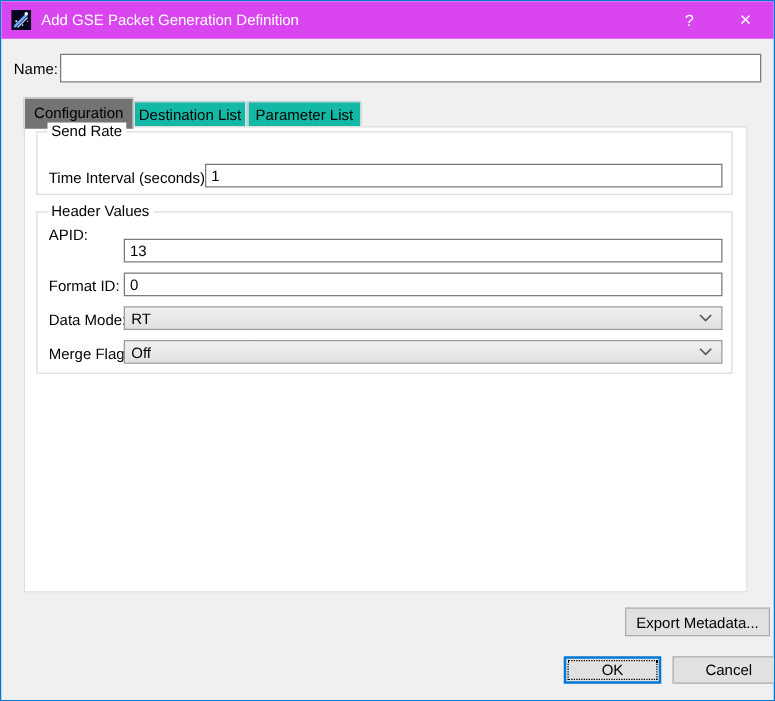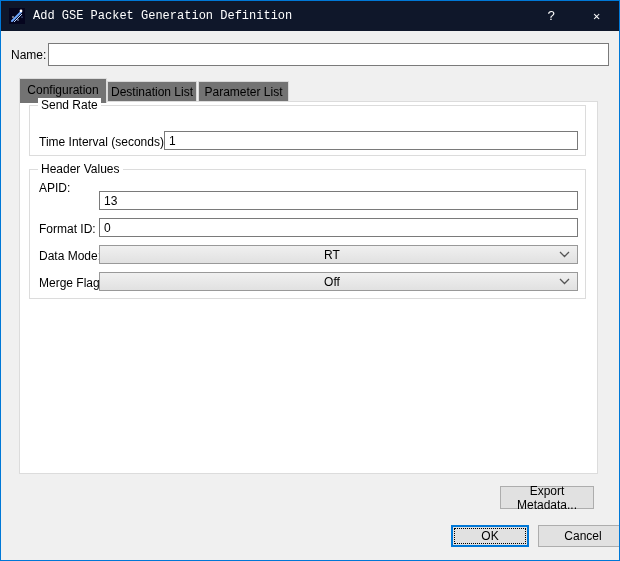--- a/index.html
+++ b/index.html
@@ -9,22 +9,22 @@
   .window {
     position: relative; width: 620px; height: 561px;
     background: #f0f0f0;
     border: 1px solid #0078d7;
     overflow: hidden;
   }
 
   
   .titlebar {
     position: absolute; left: 0; top: 0; width: 100%; height: 30px;
-    background: #0f172a;
-    display: flex; align-items: center; font-family: Liberation Mono, monospace;
+    background: #d946ef;
+    display: flex; align-items: center;
   }
   .titlebar .app-icon { width: 16px; height: 16px; margin-left: 8px; flex: 0 0 auto; }
   .titlebar .title {
     color: #ffffff; font-size: 12px; margin-left: 8px;
     white-space: nowrap; flex: 1 1 auto;
   }
   .cap-btn {
     width: 45px; height: 30px; flex: 0 0 auto;
     display: flex; align-items: center; justify-content: center;
     color: #ffffff; font-size: 13px; cursor: default; user-select: none;
@@ -37,21 +37,21 @@
     position: absolute; left: 47px; top: 42px; width: 561px; height: 23px;
     background: #ffffff; border: 1px solid #7a7a7a;
     font-family: "Liberation Sans", sans-serif; font-size: 12px;
     padding: 0 4px; outline: none;
   }
 
   
   .tab {
     position: absolute; text-align: center;
     border: 1px solid #d9d9d9; border-bottom: none;
-    background: #737373; line-height: 20px; height: 21px;
+    background: #14b8a6; line-height: 20px; height: 21px;
     white-space: nowrap;
   }
   .tab.active {
     top: 77px; left: 18px; width: 88px; height: 25px;
     background: #737373; line-height: 23px; z-index: 3;
     border: 1px solid #dcdcdc; border-bottom: none;
   }
   .tab.t2 { top: 80px; left: 106px; width: 90px; z-index: 1; }
   .tab.t3 { top: 80px; left: 197px; width: 91px; z-index: 1; }
 
@@ -79,21 +79,21 @@
     font-family: "Liberation Sans", sans-serif; font-size: 12px;
     padding: 0 4px; outline: none; height: 19px;
   }
   .combo {
     position: absolute; z-index: 4; height: 19px;
     background: linear-gradient(#f0f0f0, #e1e1e1);
     border: 1px solid #999999;
     display: flex; align-items: center;
     padding: 0 5px; cursor: default;
   }
-  .combo .combo-value { flex: 1 1 auto; text-align: center; }
+  .combo .combo-value { flex: 1 1 auto; }
   .combo .chevron { flex: 0 0 auto; width: 11px; height: 7px; margin-right: 2px; }
 
   
   .lbl-time     { left: 38px;  top: 134px; }
   .inp-time     { left: 163px; top: 130px; width: 414px; }
   .lbl-apid     { left: 38px;  top: 180px; text-align: center; }
   .inp-apid     { left: 98px;  top: 190px; width: 479px; }
   .lbl-format   { left: 38px;  top: 221px; }
   .inp-format   { left: 98px;  top: 217px; width: 479px; }
   .lbl-datamode { left: 38px;  top: 248px; }
@@ -102,21 +102,21 @@
   .cmb-merge    { left: 98px;  top: 271px; width: 479px; }
 
   
   .btn {
     position: absolute;
     background: #e1e1e1; border: 1px solid #adadad;
     font-family: "Liberation Sans", sans-serif; font-size: 12px;
     text-align: center; cursor: default; user-select: none;
     display: flex; align-items: center; justify-content: center;
   }
-  .btn-export { left: 499px; top: 485px; width: 94px; height: 23px; }
+  .btn-export { left: 499px; top: 485px; width: 116px; height: 23px; }
   .btn-ok {
     left: 450px; top: 524px; width: 78px; height: 22px;
     border: 2px solid #0078d7;
     outline: 1px dotted #000000; outline-offset: -4px;
   }
   .btn-cancel { left: 537px; top: 524px; width: 90px; height: 22px; }
 </style>
 </head>
 <body>
 

